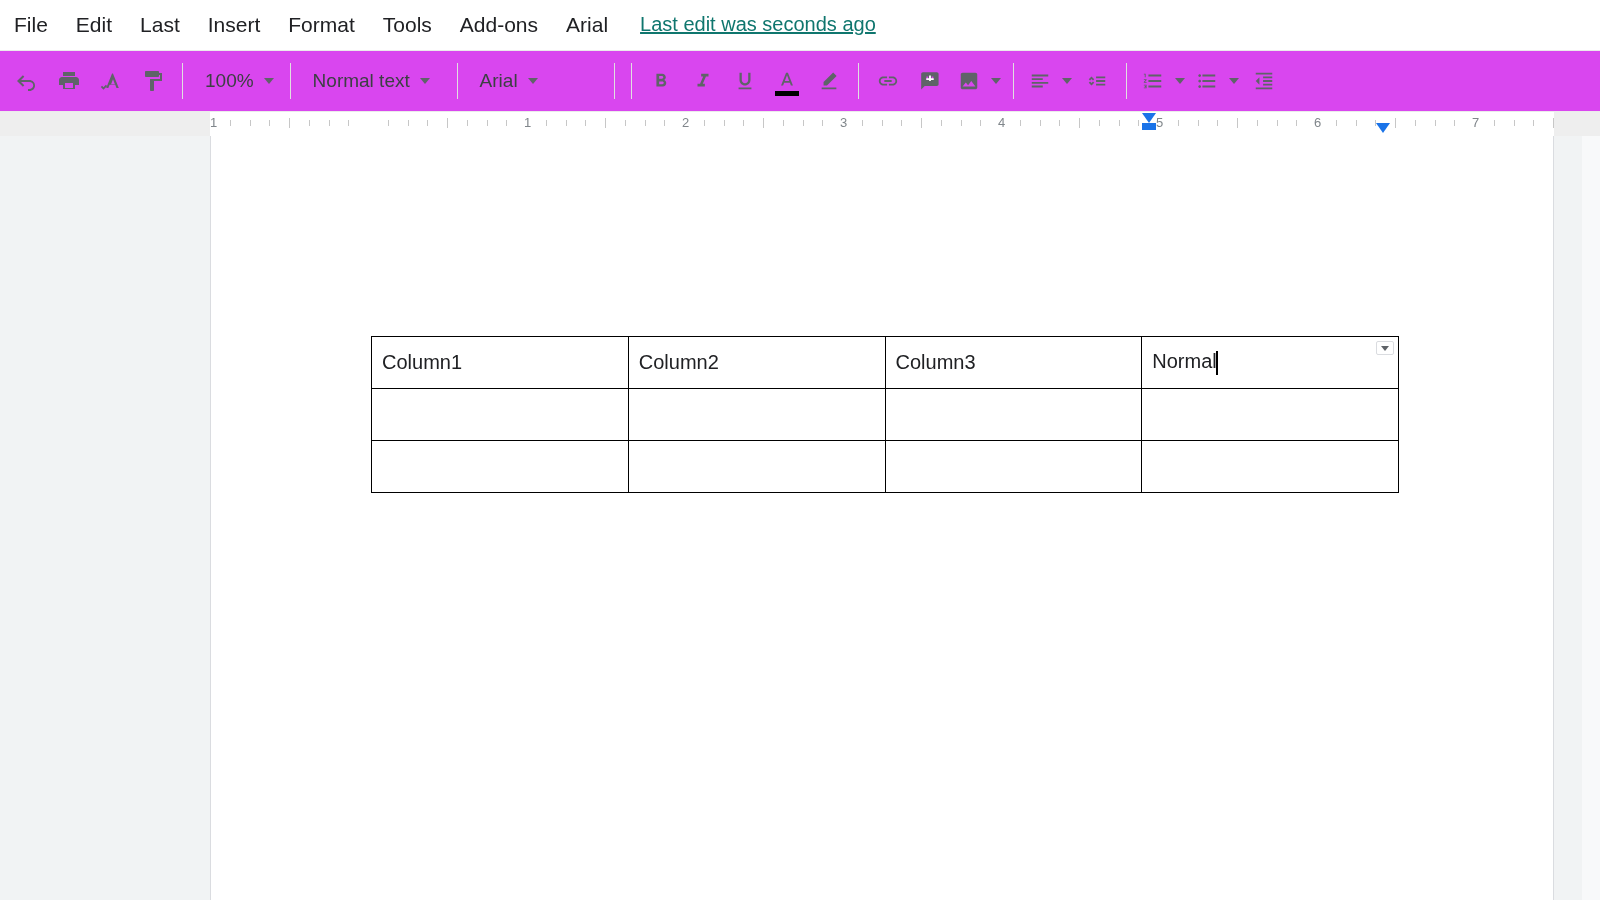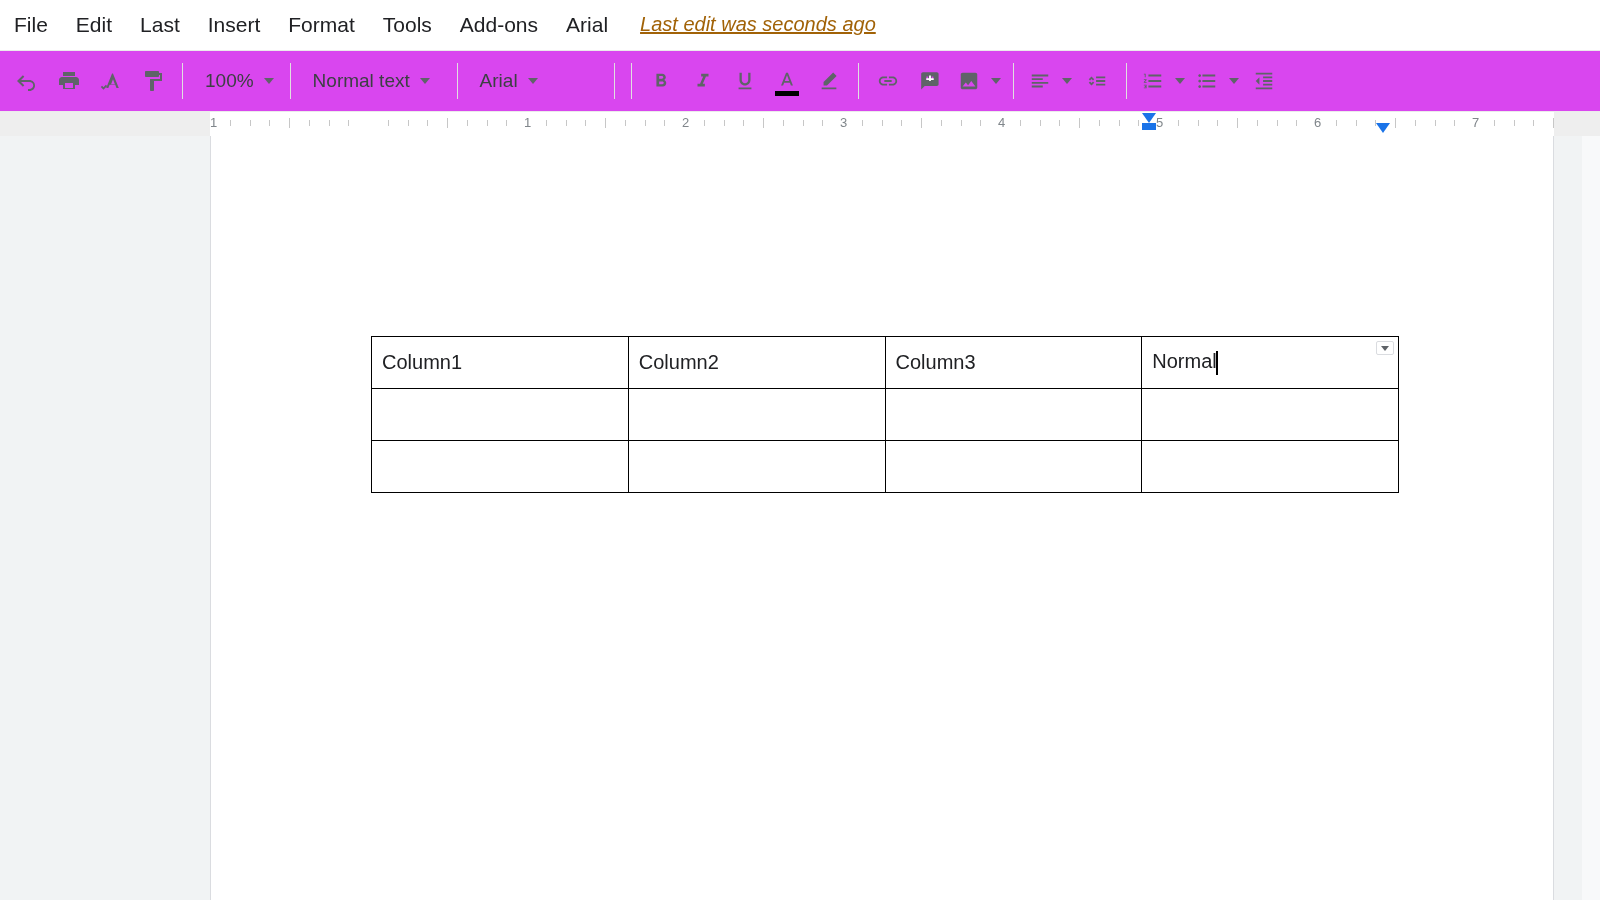--- a/index.html
+++ b/index.html
@@ -23,25 +23,24 @@
   .menu-item {
     font-size: 21px;
     color: #202124;
     padding: 6px 14px;
     border-radius: 4px;
     cursor: pointer;
     white-space: nowrap;
   }
   .last-edit {
     font-size: 20px;
-    color: #a16207;
+    color: #0f766e;
     text-decoration: underline;
     margin-left: 18px;
     cursor: pointer;
-    font-style: italic;
   }
 
   
   .toolbar {
     height: 62px;
     border-top: 1px solid #ebebeb;
     border-bottom: 1px solid #ebebeb;
     display: flex;
     align-items: center;
     padding: 0 6px;

